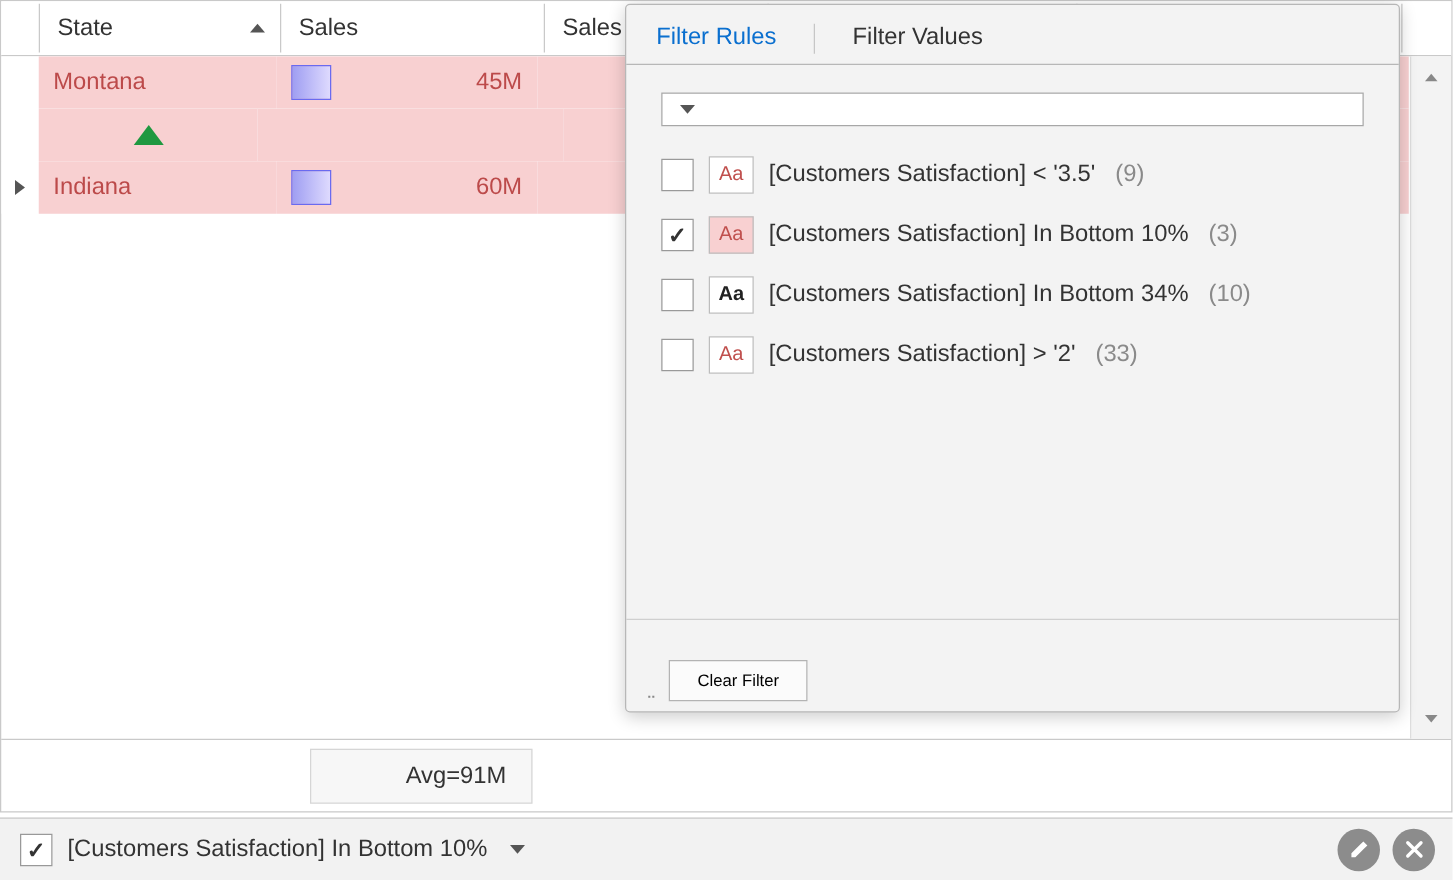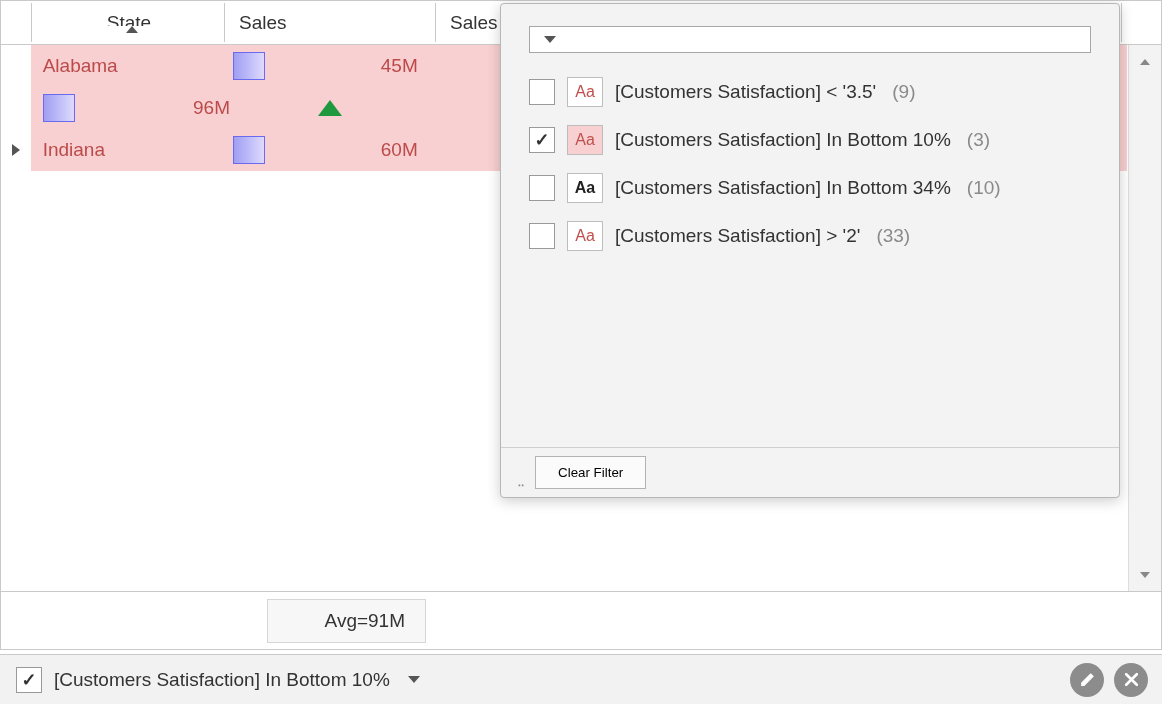--- a/index.html
+++ b/index.html
@@ -36,21 +36,21 @@
     align-items: center;
     justify-content: space-between;
     color: #333;
     position: relative;
     white-space: nowrap;
     overflow: hidden;
     margin: 2px 1px;
   }
   .header-label { flex: 1; overflow: hidden; text-overflow: ellipsis; }
   .col-expand { width: 30px; border-right: 1px solid #c9c9c9; padding: 0; justify-content: center; }
-  .col-state { width: 191px; flex-direction: column; }
+  .col-state { width: 191px; }
   .col-sales { width: 209px; }
   .col-target { width: 177px; }
   .col-profit { width: 245px; }
   .col-sat { width: 258px; }
   .col-end { flex: 1; border-right: none; }
   .sort-asc-icon { width: 0; height: 0; border-left: 6px solid transparent; border-right: 6px solid transparent; border-bottom: 7px solid #555; margin-left: 6px; }
   .filter-icon svg { width: 15px; height: 15px; display:block; }
 
   .data-area {
     flex: 1;
@@ -114,21 +114,21 @@
     width: 211px;
     display:flex; align-items:center; justify-content:flex-end;
     padding:4px 8px 4px 4px;
   }
   .summary-inner {
     border:1px solid #d6d6d6;
     background:#f7f7f7;
     padding:10px 20px;
     text-align:right;
     color:#333;
-    width: 159px;
+    width: 178px;
   }
 
   
   .popup {
     position: absolute;
     left: 500px;
     top: 3px;
     width: 620px;
     background: #f3f3f3;
     border: 1px solid #b7b7b7;
@@ -188,20 +188,21 @@
   .popup-footer {
     margin-top: 188px;
     padding: 8px 16px 0;
     border-top: 1px solid #cfcfcf;
     display:flex; align-items:center; gap:10px;
   }
   .resize-handle { font-size:11px; color:#888; align-self:flex-end; margin-bottom:2px;}
   .clear-btn {
     background:#fbfbfb; border:1px solid #b3b3b3;
     padding: 8px 22px;
+    margin-top: 24px;
   }
 
   
   .bottom-bar {
     position:absolute; left:0; right:0; bottom:0; height:50px;
     background:#f2f2f2; border-top:1px solid #c9c9c9;
     display:flex; align-items:center; justify-content:space-between;
     padding: 0 14px 0 16px;
   }
   .bottom-left { display:flex; align-items:center; gap:12px; }
@@ -242,40 +243,36 @@
           </svg>
       </span>
     </div>
     <div class="header-cell col-end"></div>
   </div>
 
   <div class="data-area">
     <div class="data-body">
       <div class="data-row">
         <div class="data-cell c-expand"></div>
-        <div class="data-cell c-state">Alabama</div>
+        <div class="data-cell c-state">Montana</div>
         <div class="data-cell c-sales">
           <span class="swatch"></span>
           <span class="sales-text">45M</span>
         </div>
         <div class="data-cell c-target">
           <span class="tri-down"></span>
         </div>
         <div class="data-cell c-profit"></div>
         <div class="data-cell c-sat">
             <span>2</span>
           </div>
         <div class="data-cell c-end"></div>
       </div>
       <div class="data-row">
         <div class="data-cell c-expand"></div>
-        <div class="data-cell c-sales">
-          <span class="swatch"></span>
-          <span class="sales-text">96M</span>
-        </div>
         <div class="data-cell c-target">
           <span class="tri-up"></span>
         </div>
         <div class="data-cell c-profit"></div>
         <div class="data-cell c-sat">
             <span>5</span>
           </div>
         <div class="data-cell c-end"></div>
       </div>
       <div class="data-row">
@@ -309,20 +306,25 @@
 
   <div class="summary-row">
     <div class="summary-spacer"></div>
     <div class="summary-box-sales">
       <div class="summary-inner">Avg=91M</div>
     </div>
   </div>
 </div>
 
 <div class="popup">
+  <div class="popup-tabs">
+    <div class="popup-tab active">Filter Rules</div>
+    <div class="tab-sep"></div>
+    <div class="popup-tab">Filter Values</div>
+  </div>
   <div class="popup-body">
     <div class="dropdown">
       <span class="dd-arrow"></span>
     </div>
     <div class="filter-list">
       <div class="filter-item">
         <span class="chk"></span>
         <span class="fmt-badge normal">Aa</span>
         <span class="rule-text">[Customers Satisfaction] &lt; '3.5'</span>
         <span class="rule-count">(9)</span>

